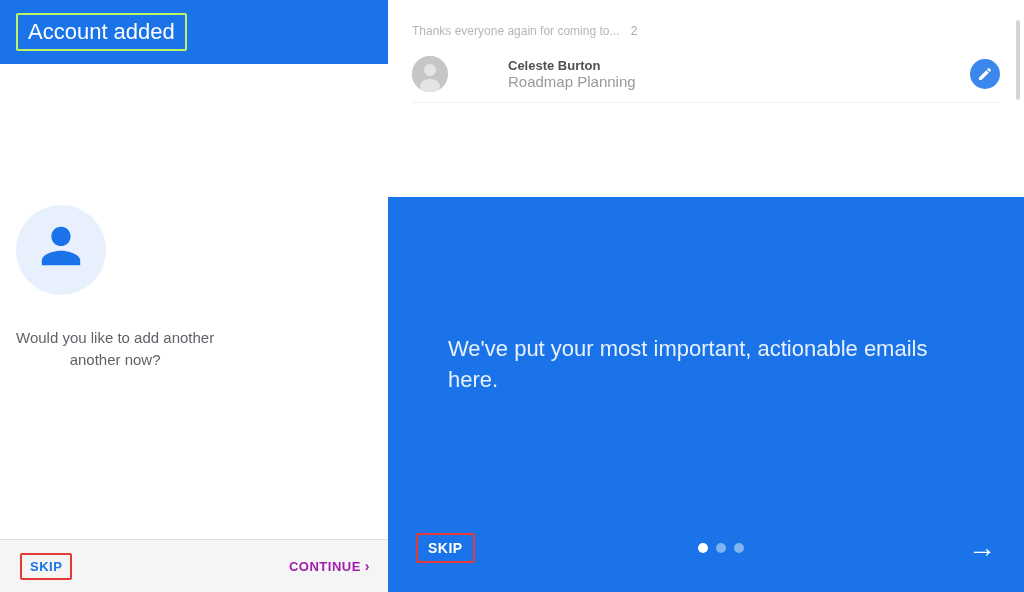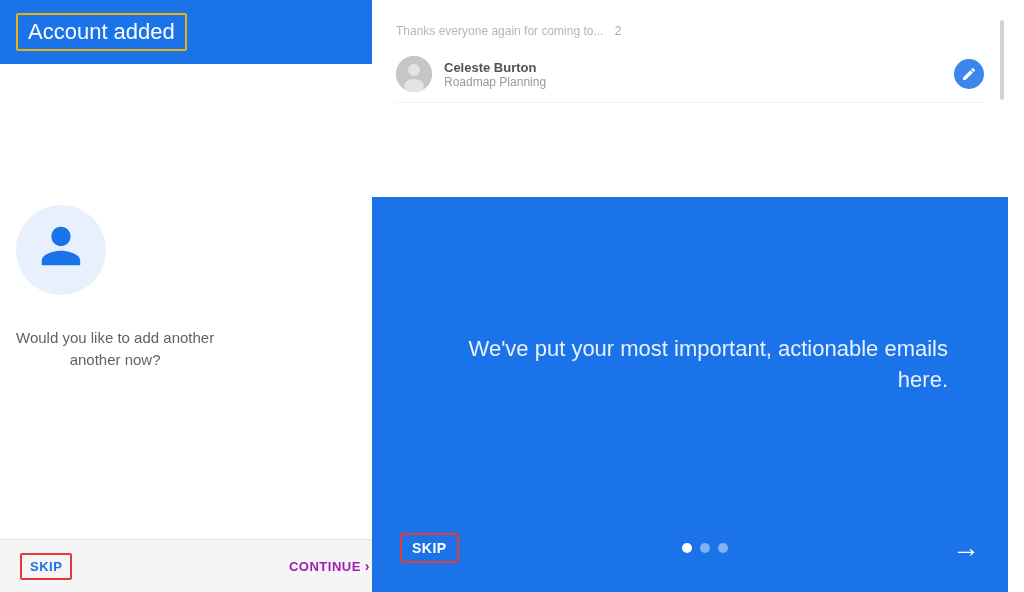--- a/index.html
+++ b/index.html
@@ -28,21 +28,21 @@
     .header-banner {
       background: #1a73e8;
       width: 100%;
       height: 64px;
       display: flex;
       align-items: center;
       padding: 0 16px;
     }
 
     .header-title-box {
-      border: 2px solid #eab308;
+      border: 2px solid #bef264;
       padding: 4px 10px;
       border-radius: 2px;
     }
 
     .header-title {
       color: #fff;
       font-size: 22px;
       font-weight: 500;
     }
 
@@ -121,21 +121,21 @@
     }
 
     .continue-btn .arrow {
       margin-left: 4px;
       font-size: 14px;
     }
 
     
     .right-panel {
       position: absolute;
-      right: 16px;
+      right: 0;
       top: 0;
       width: 636px;
       height: 592px;
       background: #fff;
       overflow: hidden;
     }
 
     
     .email-preview {
       position: absolute;
@@ -166,30 +166,31 @@
       display: flex;
       align-items: center;
       justify-content: center;
       font-size: 13px;
       color: #fff;
       font-weight: 600;
     }
 
     .email-info {
       flex: 1;
+      margin-left: 48px;
     }
 
     .email-name {
       font-size: 13px;
       font-weight: 600;
       color: #333;
     }
 
     .email-subject {
-      font-size: 12px;
+      font-size: 15px;
       color: #888;
     }
 
     .email-snippet {
       font-size: 12px;
       color: #aaa;
       padding: 8px 0;
     }
 
     .email-badge {
@@ -237,21 +238,21 @@
       color: #fff;
       font-size: 30px;
       font-weight: 700;
       text-align: center;
       margin-bottom: 24px;
     }
 
     .focused-inbox-desc {
       color: rgba(255,255,255,0.9);
       font-size: 22px;
-      text-align: right;
+      text-align: left;
       line-height: 1.4;
       margin-bottom: 40px;
     }
 
     
     .card-bottom-row {
       position: absolute;
       bottom: 28px;
       left: 0;
       right: 0;

